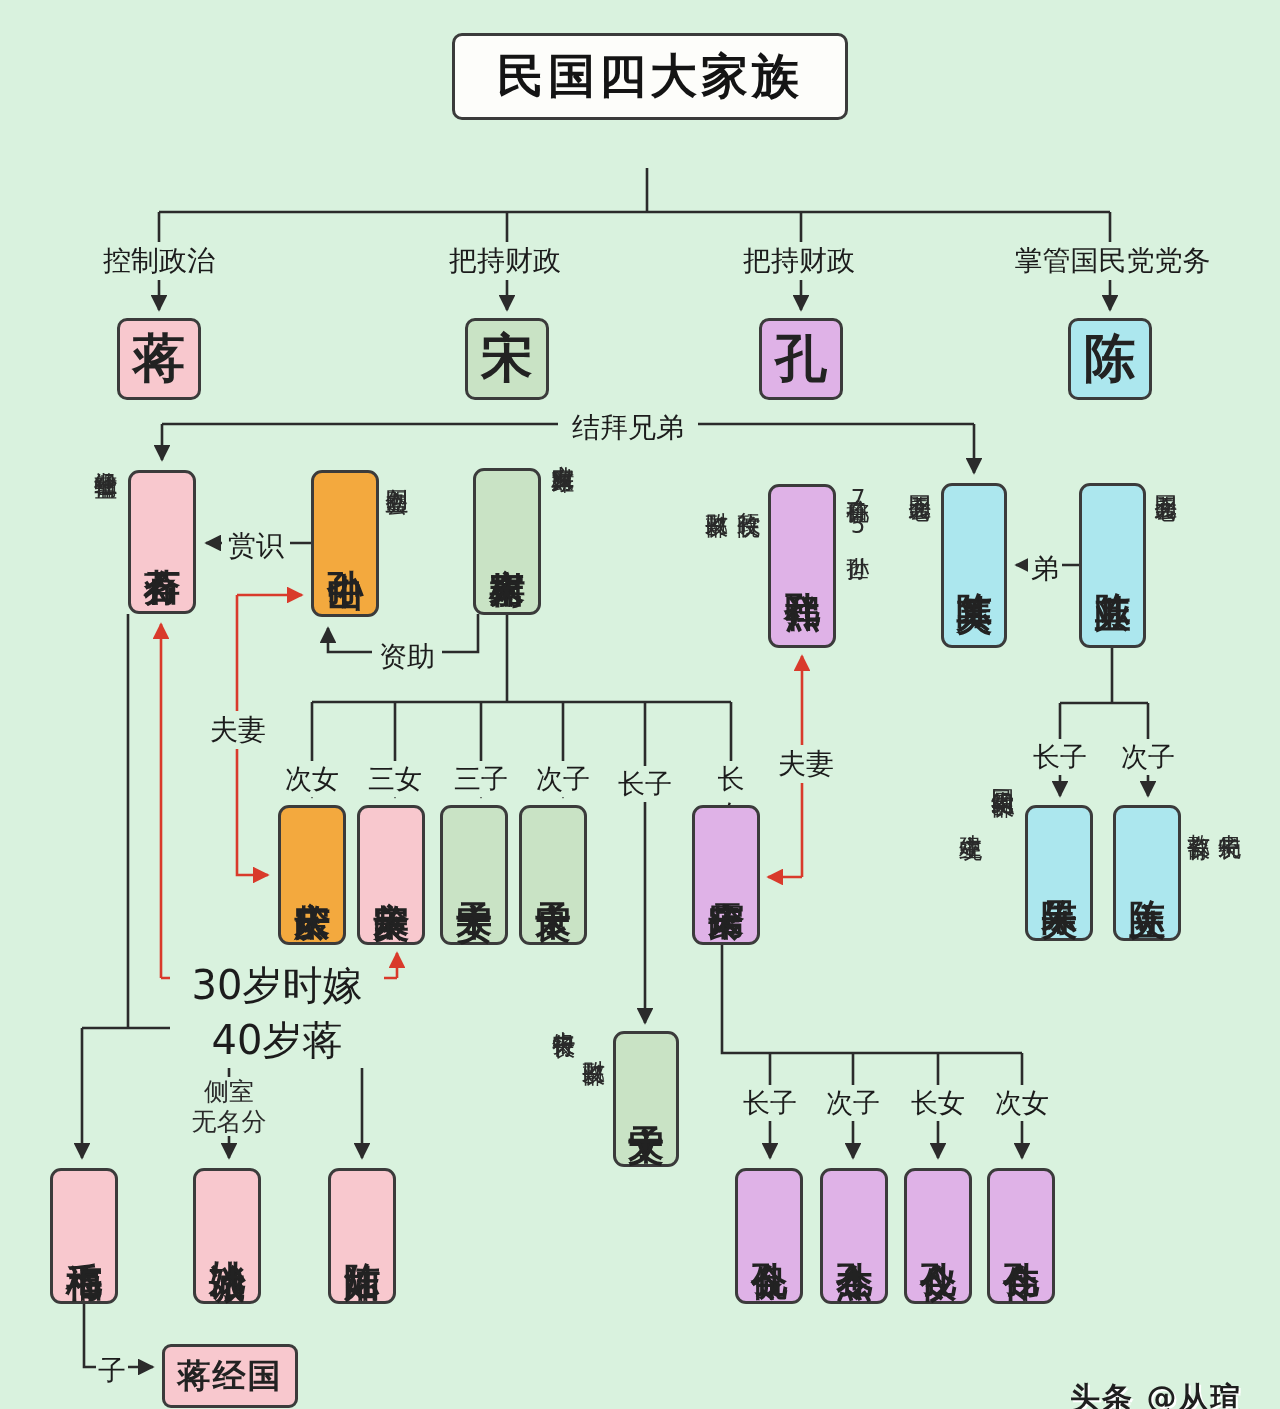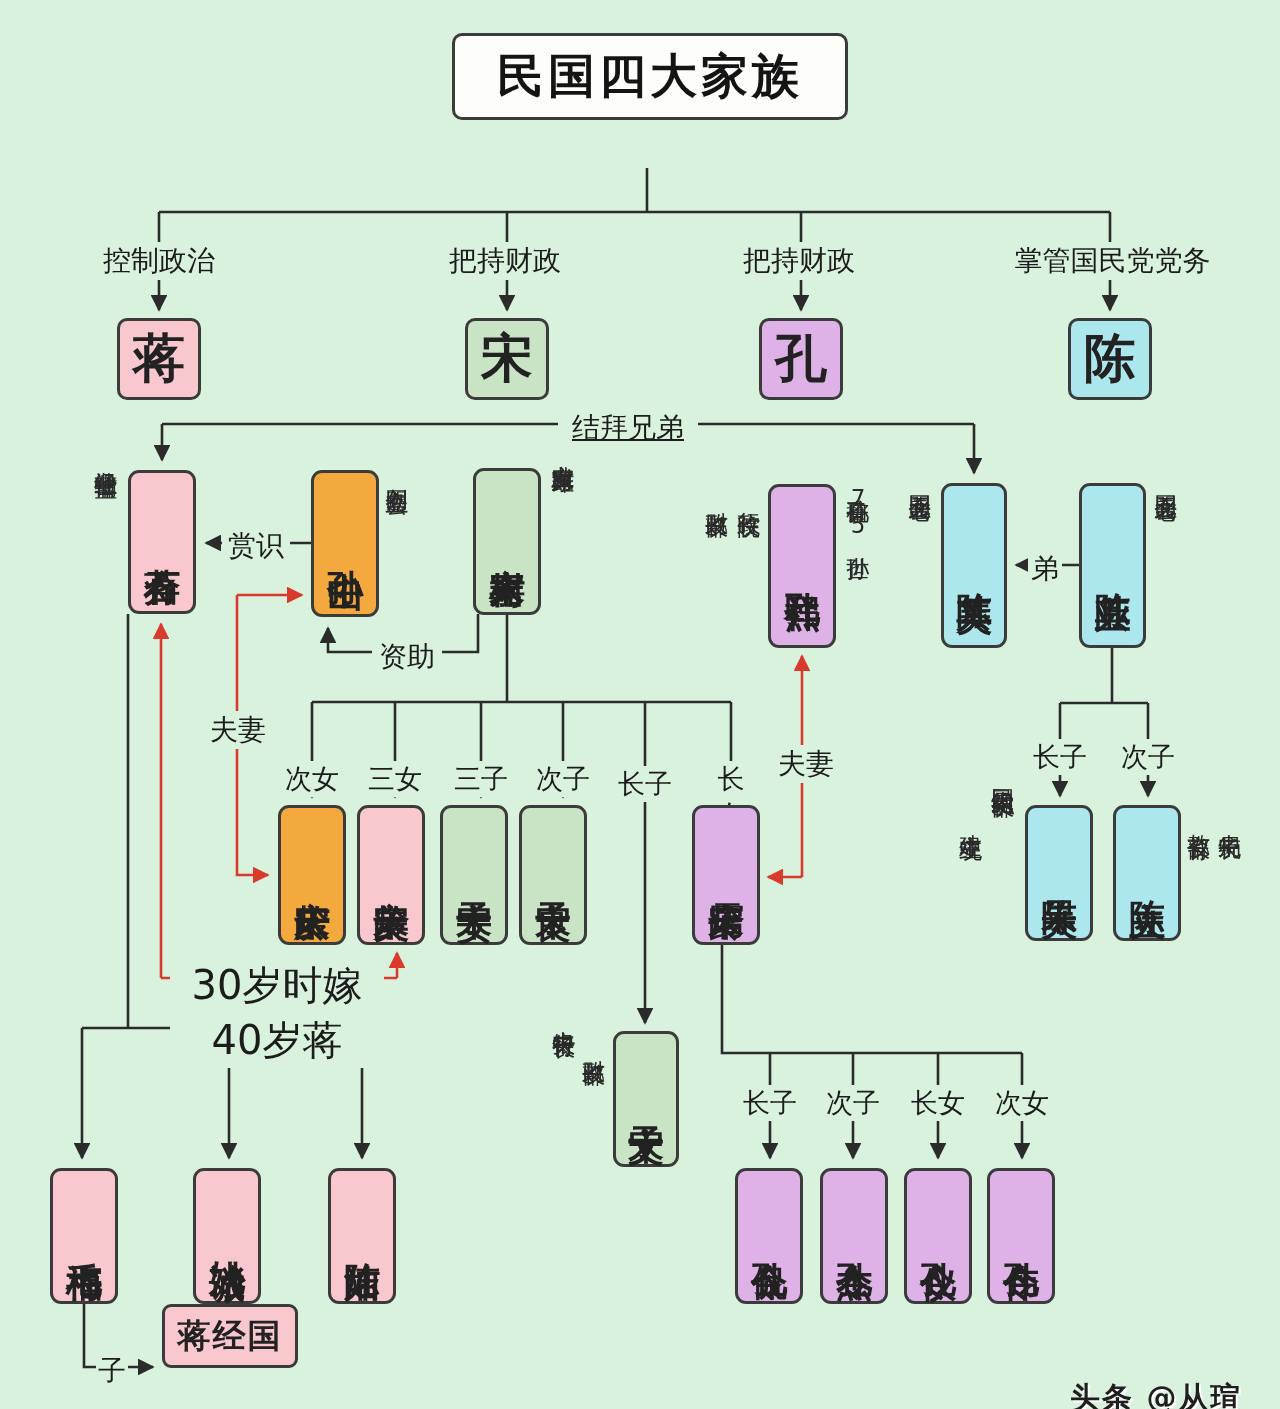--- a/index.html
+++ b/index.html
@@ -107,21 +107,21 @@
   <div class="abs rel" style="left:98px;top:242px;width:122px;">控制政治</div>
   <div class="abs rel" style="left:444px;top:242px;width:122px;">把持财政</div>
   <div class="abs rel" style="left:738px;top:242px;width:122px;">把持财政</div>
   <div class="abs rel" style="left:1010px;top:242px;width:205px;">掌管国民党党务</div>
 
   <div class="abs fam" style="left: 117px; top: 318px; width: 84px; height: 82px; background: rgb(248, 200, 206);">蒋</div>
   <div class="abs fam" style="left: 465px; top: 318px; width: 84px; height: 82px; background: rgb(201, 227, 197);">宋</div>
   <div class="abs fam" style="left: 759px; top: 318px; width: 84px; height: 82px; background: rgb(223, 178, 231);">孔</div>
   <div class="abs fam" style="left: 1068px; top: 318px; width: 84px; height: 82px; background: rgb(172, 231, 238);">陈</div>
 
-  <div class="abs rel" style="left:558px;top:409px;width:140px;text-decoration:underline;">结拜兄弟</div>
+  <div class="abs rel" style="left:558px;top:409px;width:140px;">结拜兄弟</div>
 
   <div class="abs vbox" style="left: 128px; top: 470px; width: 68px; height: 144px; background: rgb(248, 200, 206);">蒋介石</div>
   <div class="abs vbox" style="left: 311px; top: 470px; width: 68px; height: 147px; background: rgb(243, 169, 62);">孙中山</div>
   <div class="abs vbox" style="left: 473px; top: 468px; width: 68px; height: 147px; background: rgb(201, 227, 197);">宋嘉树</div>
   <div class="abs vbox" style="left: 768px; top: 484px; width: 68px; height: 164px; background: rgb(223, 178, 231);">孔祥熙</div>
   <div class="abs vbox" style="left: 941px; top: 483px; width: 66px; height: 165px; background: rgb(172, 231, 238);">陈其美</div>
   <div class="abs vbox" style="left: 1079px; top: 483px; width: 67px; height: 165px; background: rgb(172, 231, 238);">陈其业</div>
 
   <div class="abs note" style="left:92px;top:453px;">祖业经营盐铺</div>
   <div class="abs note" style="left:383px;top:470px;">创立同盟会</div>
@@ -168,22 +168,24 @@
 
   <div class="abs tag" style="left:740px;top:1085px;width:60px;">长子</div>
   <div class="abs tag" style="left:823px;top:1085px;width:60px;">次子</div>
   <div class="abs tag" style="left:908px;top:1085px;width:60px;">长女</div>
   <div class="abs tag" style="left:992px;top:1085px;width:60px;">次女</div>
   <div class="abs vbox" style="left: 735px; top: 1168px; width: 68px; height: 136px; background: rgb(223, 178, 231);">孔令侃</div>
   <div class="abs vbox" style="left: 820px; top: 1168px; width: 68px; height: 136px; background: rgb(223, 178, 231);">孔令杰</div>
   <div class="abs vbox" style="left: 904px; top: 1168px; width: 68px; height: 136px; background: rgb(223, 178, 231);">孔令仪</div>
   <div class="abs vbox" style="left: 987px; top: 1168px; width: 68px; height: 136px; background: rgb(223, 178, 231);">孔令伟</div>
 
+  <div class="abs wnote" style="left:149px;top:1077px;width:160px;">侧室
+无名分</div>
   <div class="abs vbox" style="left: 50px; top: 1168px; width: 68px; height: 136px; background: rgb(248, 200, 206);">毛福梅</div>
   <div class="abs vbox" style="left: 193px; top: 1168px; width: 68px; height: 136px; background: rgb(248, 200, 206);">姚冶诚</div>
   <div class="abs vbox" style="left: 328px; top: 1168px; width: 68px; height: 136px; background: rgb(248, 200, 206);">陈洁如</div>
 
   <div class="abs rel" style="left:96px;top:1352px;width:32px;">子</div>
-  <div class="abs hbox" style="left: 162px; top: 1304px; width: 136px; height: 64px; background: rgb(248, 200, 206);">蒋经国</div>
+  <div class="abs hbox" style="left: 162px; top: 1344px; width: 136px; height: 64px; background: rgb(248, 200, 206);">蒋经国</div>
 
   <div class="abs watermark" style="left:1070px;top:1378px;">头条 @从瑄</div>
 
 </div>
 
 </body></html>

